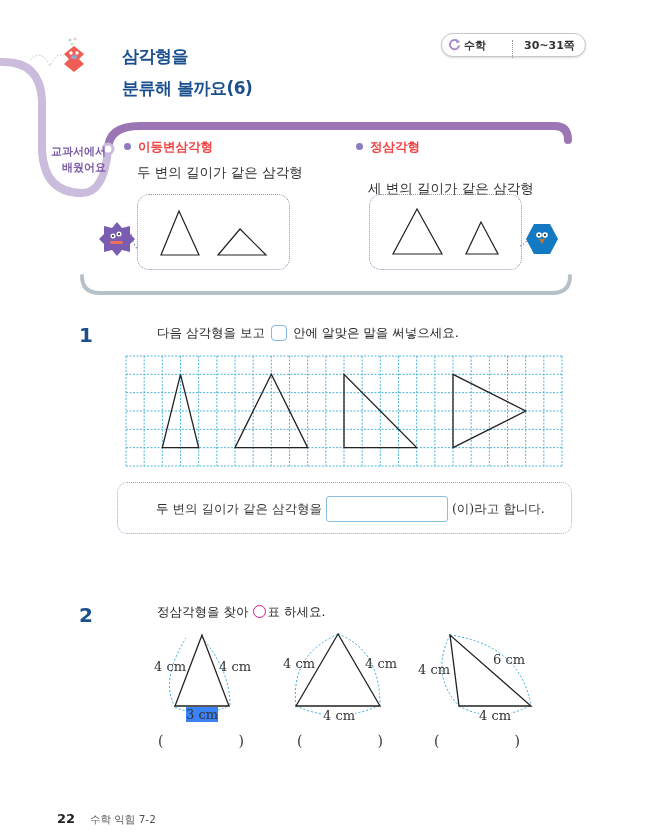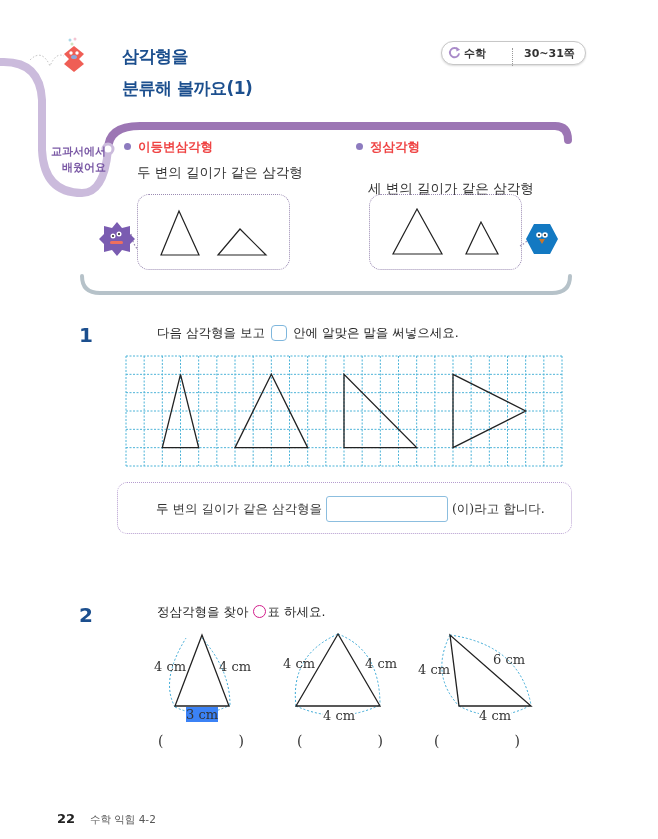--- a/index.html
+++ b/index.html
@@ -2,21 +2,21 @@
 <html><head>
 <meta charset="utf-8">
 <style>
   html, body { margin:0; padding:0; background:#ffffff; }
   body { width:658px; height:839px; position:relative; overflow:hidden;
          font-family:"DejaVu Sans", "Liberation Sans", sans-serif; color:#222; }
   .abs { position:absolute; }
   svg.deco { position:absolute; left:0; top:0; }
   .title { left:122px; top:40px; font-size:17px; font-weight:bold; color:#1c4f8e; line-height:32px; letter-spacing:-0.5px; }
   .ref-pill { left:441px; top:33px; width:143px; height:22px; border:1px solid #c7c7c7; border-radius:12px;
-              box-shadow:0 1px 2px rgba(0,0,0,0.15); background:#fff; font-size:11px; font-weight:bold; color:#333;margin-top:8px; }
+              box-shadow:0 1px 2px rgba(0,0,0,0.15); background:#fff; font-size:11px; font-weight:bold; color:#333; }
   .ref-pill .subj { position:absolute; left:22px; top:4px; }
   .ref-pill .pages { position:absolute; left:82px; top:4px; }
   .ref-pill .sep { position:absolute; left:70px; top:6px; height:18px; border-left:1px dotted #999; }
   .ref-pill .refresh { position:absolute; left:6px; top:4px; width:13px; height:13px; }
   .side-label { left:36px; top:144px; width:70px; text-align:right; font-size:11px; font-weight:bold; color:#7b5aa6; line-height:16px; }
   .concept-head { font-size:12.5px; font-weight:bold; color:#ef4444; }
   .concept-head .dot { display:inline-block; width:7px; height:7px; border-radius:50%; background:#8d7bbf; margin-right:7px; vertical-align:middle; position:relative; top:-1px; }
   .concept-desc { font-family:"DejaVu Serif", "Liberation Serif", serif; font-size:13.5px; color:#333; }
   .dotted-box { border:1.5px dotted #9b8bb3; border-radius:12px; }
   .q-num { font-size:20px; font-weight:bold; color:#1c4f8e; }
@@ -54,21 +54,21 @@
     <circle cx="15" cy="3" r="1.5" fill="#f3c4d2"></circle>
     <circle cx="12" cy="8" r="1.5" fill="#cfe6c2"></circle>
   <polygon points="14,10 24,18 19,23 24,28 14,36 4,28 9,23 4,18" fill="#ef5e55"></polygon>
   <circle cx="11" cy="17" r="1.7" fill="#fff"></circle>
     <circle cx="17" cy="17" r="1.7" fill="#fff"></circle>
   <ellipse cx="14" cy="21" rx="3" ry="2" fill="#8ea7d8"></ellipse>
 </svg>
 
 <div class="abs title">
   <div>삼각형을</div>
-  <div>분류해 볼까요(1)</div>
+  <div>분류해 볼까요(6)</div>
 </div>
 
 <div class="abs ref-pill">
   <svg class="refresh" viewBox="0 0 14 14">
     <path d="M11,4 A5,5 0 1 0 12,8" fill="none" stroke="#a98bc9" stroke-width="2"></path>
     <polygon points="9,1 13,4 9,6" fill="#a98bc9"></polygon>
   </svg>
   <span class="subj">수학</span>
   <span class="sep"></span>
   <span class="pages">30~31쪽</span>
@@ -221,13 +221,13 @@
     <span></span>
     <span>)</span>
 </div>
 <div class="abs paren" style="left:434px;top:733px;width:86px;display:flex;justify-content:space-between;">
   <span>(</span>
     <span></span>
     <span>)</span>
 </div>
 
 <div class="abs footer-num">22</div>
-<div class="abs footer-book">수학 익힘 4-2</div>
+<div class="abs footer-book">수학 익힘 7-2</div>
 
 </body></html>

